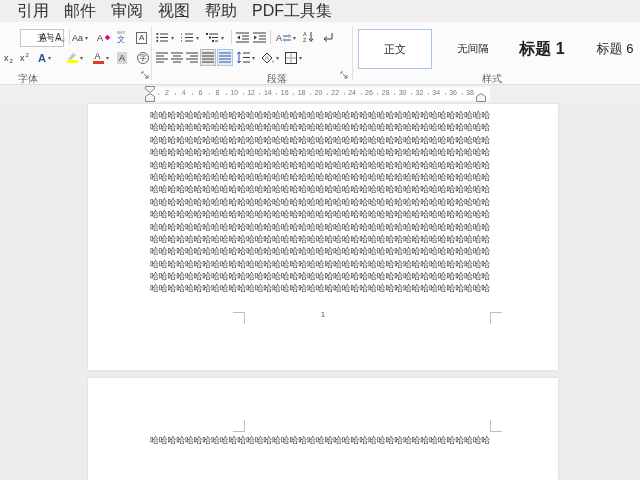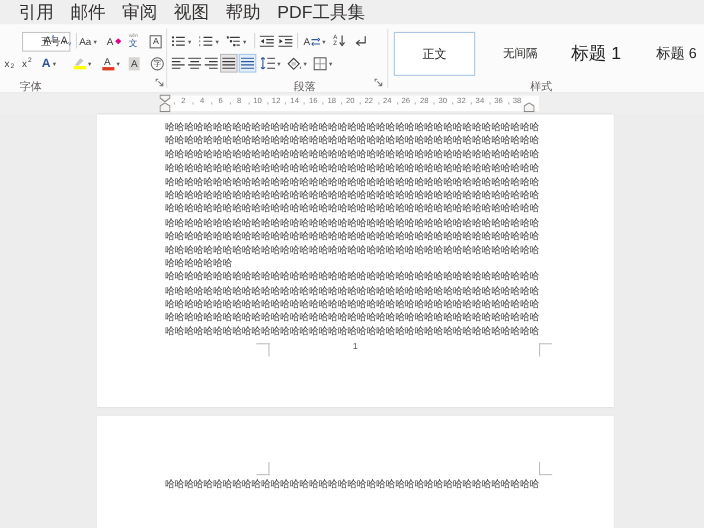--- a/index.html
+++ b/index.html
@@ -39,21 +39,21 @@
   .clear-d { width:5px; height:5px; background:#e3008c; transform:rotate(45deg) scale(.8); margin-left:1px; }
   .sel { background:#e8e7e7; border:1px solid #bdbcbc; }
   .sel-blue { background:#e3eefb; border:1px solid #a9c9ec; }
   .sort-col { display:flex; flex-direction:column; line-height:1; font-size:5.5px; color:#3b3a39; }
 
   
   .style-box { position:absolute; top:7px; width:74px; height:40px; display:flex; align-items:center;
                justify-content:center; cursor:pointer; color:#201f1e; }
   .style-box.selected { background:#fff; border:1px solid #abc7e8; }
   .sname-0 { font-size:11px; } .sname-1 { font-size:10.5px; }
-  .sname-2 { font-size:16px; font-weight:400; } .sname-3 { font-size:13px; font-weight:500; }
+  .sname-2 { font-size:16px; font-weight:700; } .sname-3 { font-size:13px; font-weight:500; }
 
   
   .ruler-row { position:absolute; left:0; top:85px; width:640px; height:19px; background:#f0efef; }
   .ruler-band { position:absolute; left:150px; top:2px; width:340px; height:14px; background:#fdfdfd; }
   .rnum { position:absolute; top:4px; font-size:7px; color:#7d7b78; transform:translateX(-50%); }
   .rtick { position:absolute; top:8px; width:1px; height:2px; background:#b9b7b5; }
   .marker { position:absolute; cursor:pointer; }
 
   
   .canvas { position:absolute; left:0; top:104px; width:640px; height:376px; background:#eeedee; }
@@ -419,21 +419,20 @@
         <div class="tline">哈哈哈哈哈哈哈哈哈哈哈哈哈哈哈哈哈哈哈哈哈哈哈哈哈哈哈哈哈哈哈哈哈哈哈哈哈哈哈</div>
         <div class="tline">哈哈哈哈哈哈哈哈哈哈哈哈哈哈哈哈哈哈哈哈哈哈哈哈哈哈哈哈哈哈哈哈哈哈哈哈哈哈哈</div>
         <div class="tline">哈哈哈哈哈哈哈哈哈哈哈哈哈哈哈哈哈哈哈哈哈哈哈哈哈哈哈哈哈哈哈哈哈哈哈哈哈哈哈</div>
         <div class="tline">哈哈哈哈哈哈哈哈哈哈哈哈哈哈哈哈哈哈哈哈哈哈哈哈哈哈哈哈哈哈哈哈哈哈哈哈哈哈哈</div>
         <div class="tline">哈哈哈哈哈哈哈哈哈哈哈哈哈哈哈哈哈哈哈哈哈哈哈哈哈哈哈哈哈哈哈哈哈哈哈哈哈哈哈</div>
         <div class="tline">哈哈哈哈哈哈哈哈哈哈哈哈哈哈哈哈哈哈哈哈哈哈哈哈哈哈哈哈哈哈哈哈哈哈哈哈哈哈哈</div>
         <div class="tline">哈哈哈哈哈哈哈哈哈哈哈哈哈哈哈哈哈哈哈哈哈哈哈哈哈哈哈哈哈哈哈哈哈哈哈哈哈哈哈</div>
         <div class="tline">哈哈哈哈哈哈哈哈哈哈哈哈哈哈哈哈哈哈哈哈哈哈哈哈哈哈哈哈哈哈哈哈哈哈哈哈哈哈哈</div>
         <div class="tline">哈哈哈哈哈哈哈哈哈哈哈哈哈哈哈哈哈哈哈哈哈哈哈哈哈哈哈哈哈哈哈哈哈哈哈哈哈哈哈</div>
         <div class="tline">哈哈哈哈哈哈哈哈哈哈哈哈哈哈哈哈哈哈哈哈哈哈哈哈哈哈哈哈哈哈哈哈哈哈哈哈哈哈哈</div>
-        <div class="tline">哈哈哈哈哈哈哈</div>
         <div class="tline">哈哈哈哈哈哈哈哈哈哈哈哈哈哈哈哈哈哈哈哈哈哈哈哈哈哈哈哈哈哈哈哈哈哈哈哈哈哈哈</div>
         <div class="tline">哈哈哈哈哈哈哈哈哈哈哈哈哈哈哈哈哈哈哈哈哈哈哈哈哈哈哈哈哈哈哈哈哈哈哈哈哈哈哈</div>
         <div class="tline">哈哈哈哈哈哈哈哈哈哈哈哈哈哈哈哈哈哈哈哈哈哈哈哈哈哈哈哈哈哈哈哈哈哈哈哈哈哈哈</div>
         <div class="tline">哈哈哈哈哈哈哈哈哈哈哈哈哈哈哈哈哈哈哈哈哈哈哈哈哈哈哈哈哈哈哈哈哈哈哈哈哈哈哈</div>
         <div class="tline">哈哈哈哈哈哈哈哈哈哈哈哈哈哈哈哈哈哈哈哈哈哈哈哈哈哈哈哈哈哈哈哈哈哈哈哈哈哈哈</div>
       </div>
     <div class="cmark cm-tl" style="left:145px;top:208px;"></div>
     <div class="cmark cm-tr" style="left:402px;top:208px;"></div>
     <div class="pagenum" style="top:206px;">1</div>
   </div>

